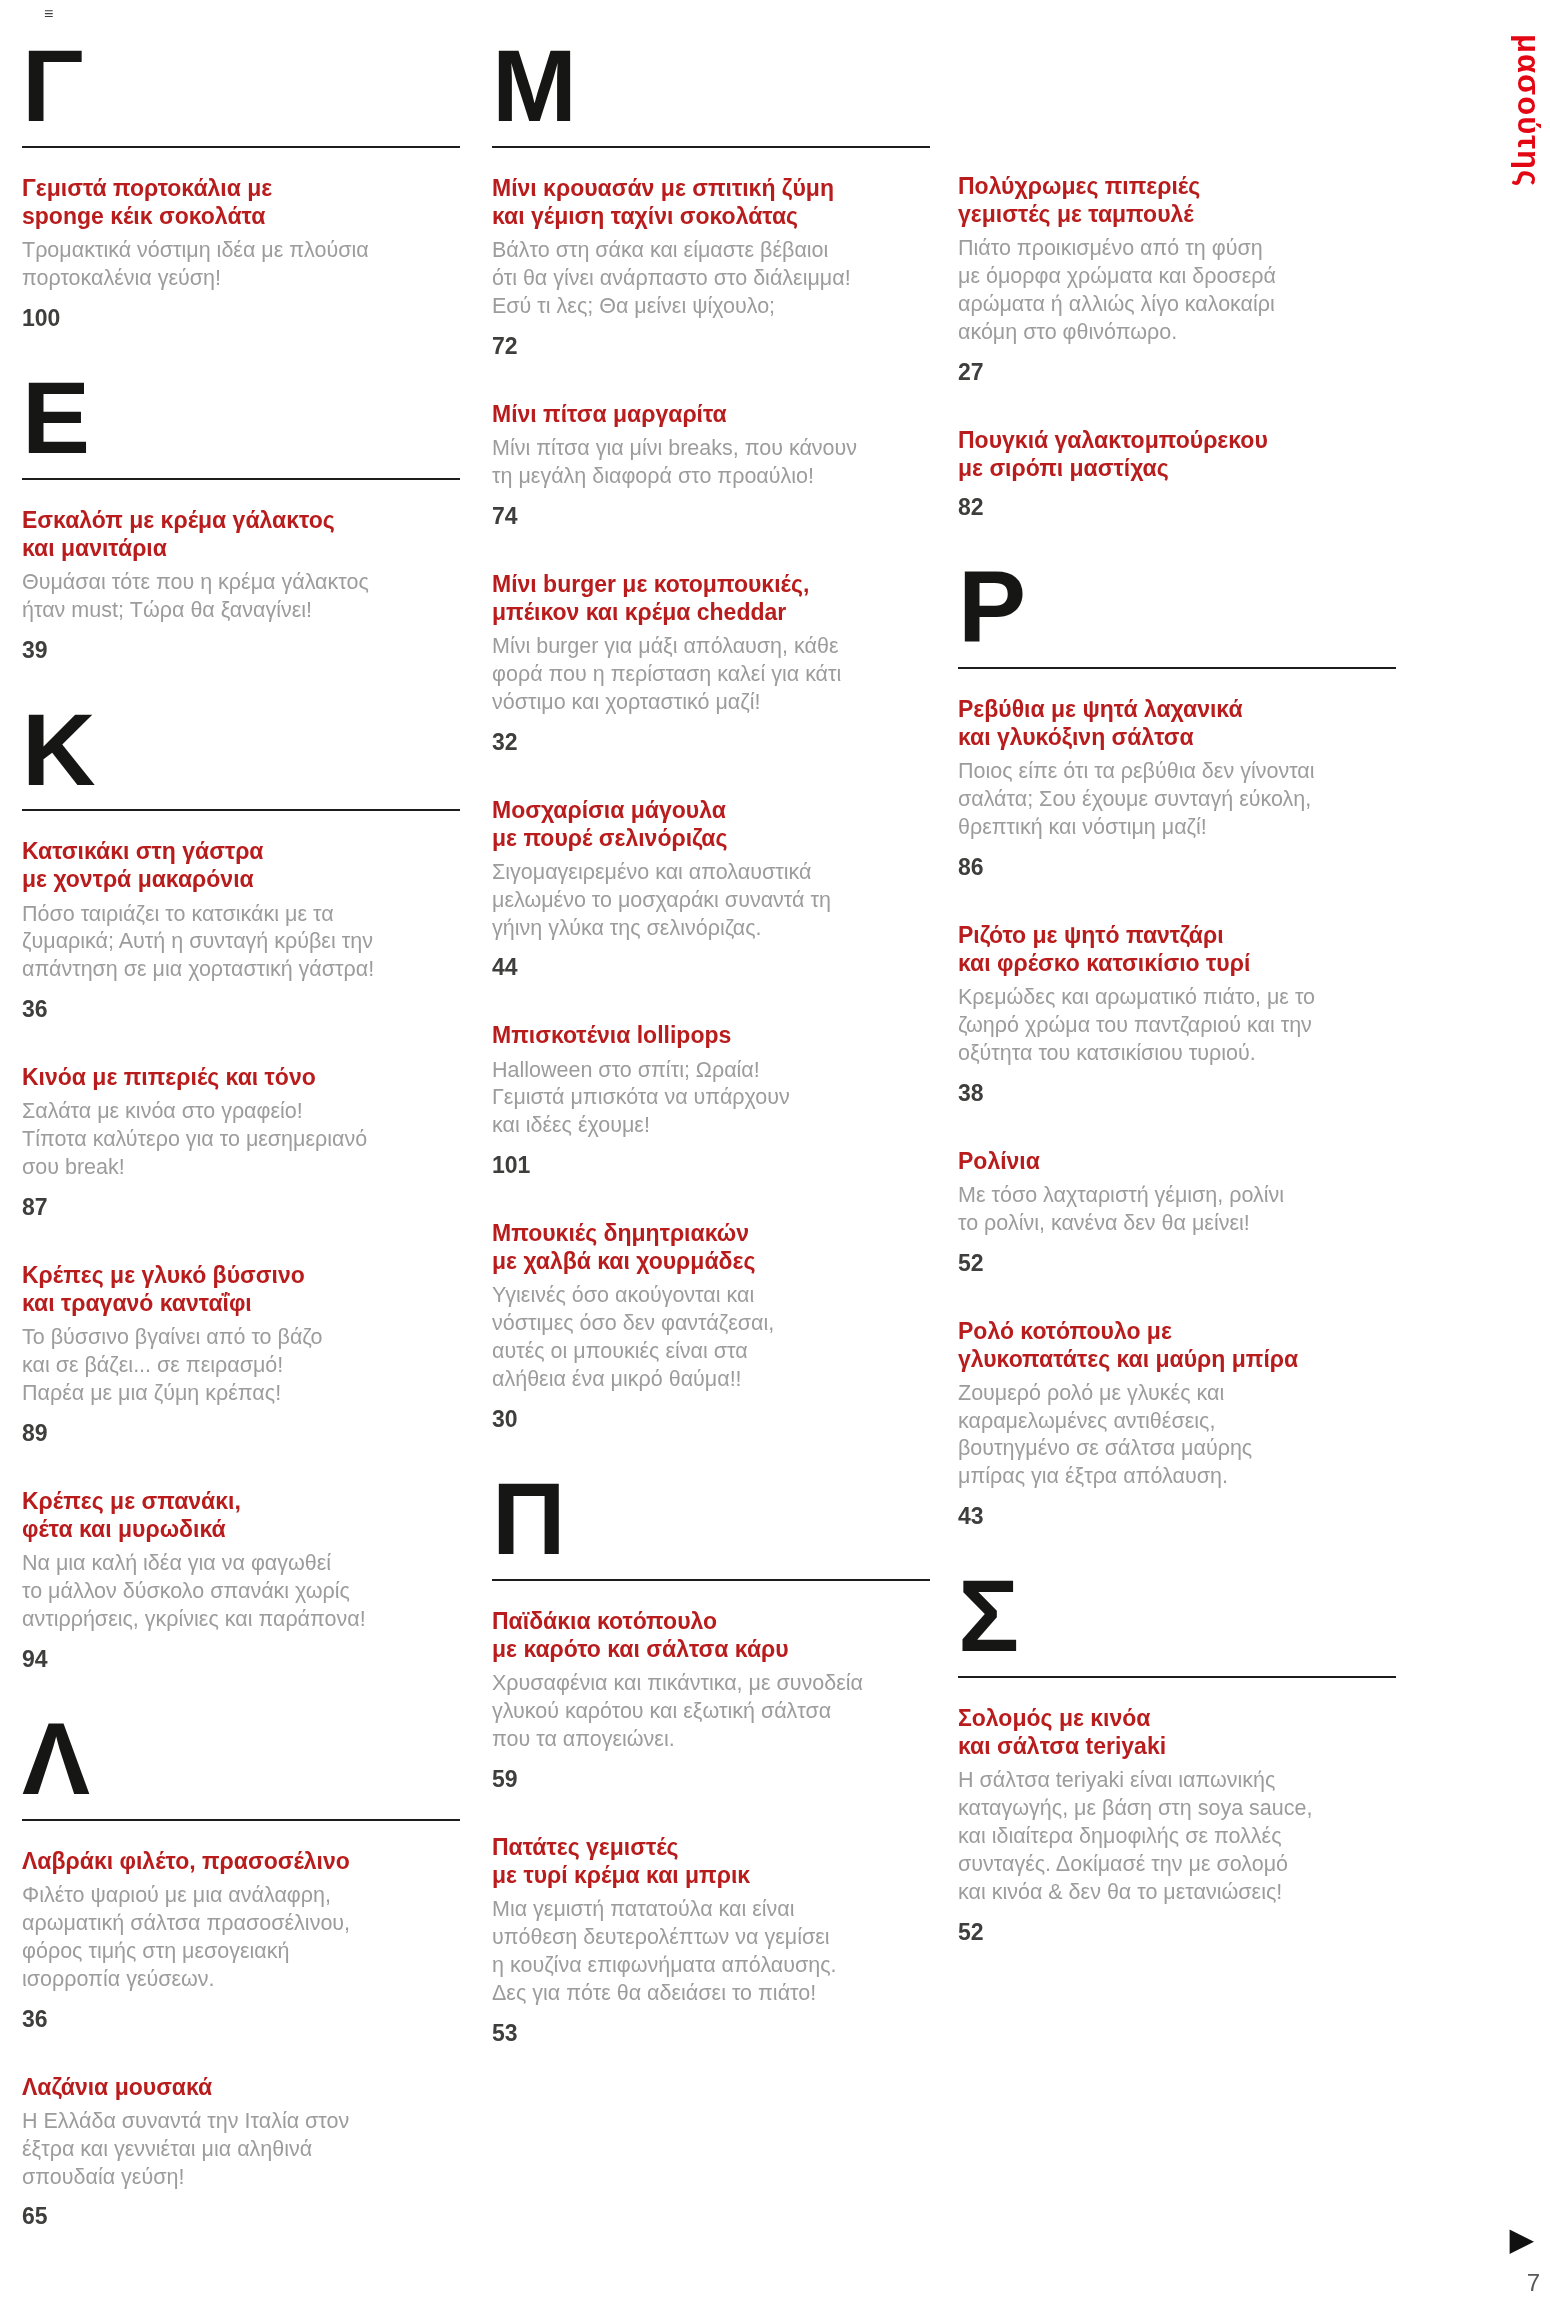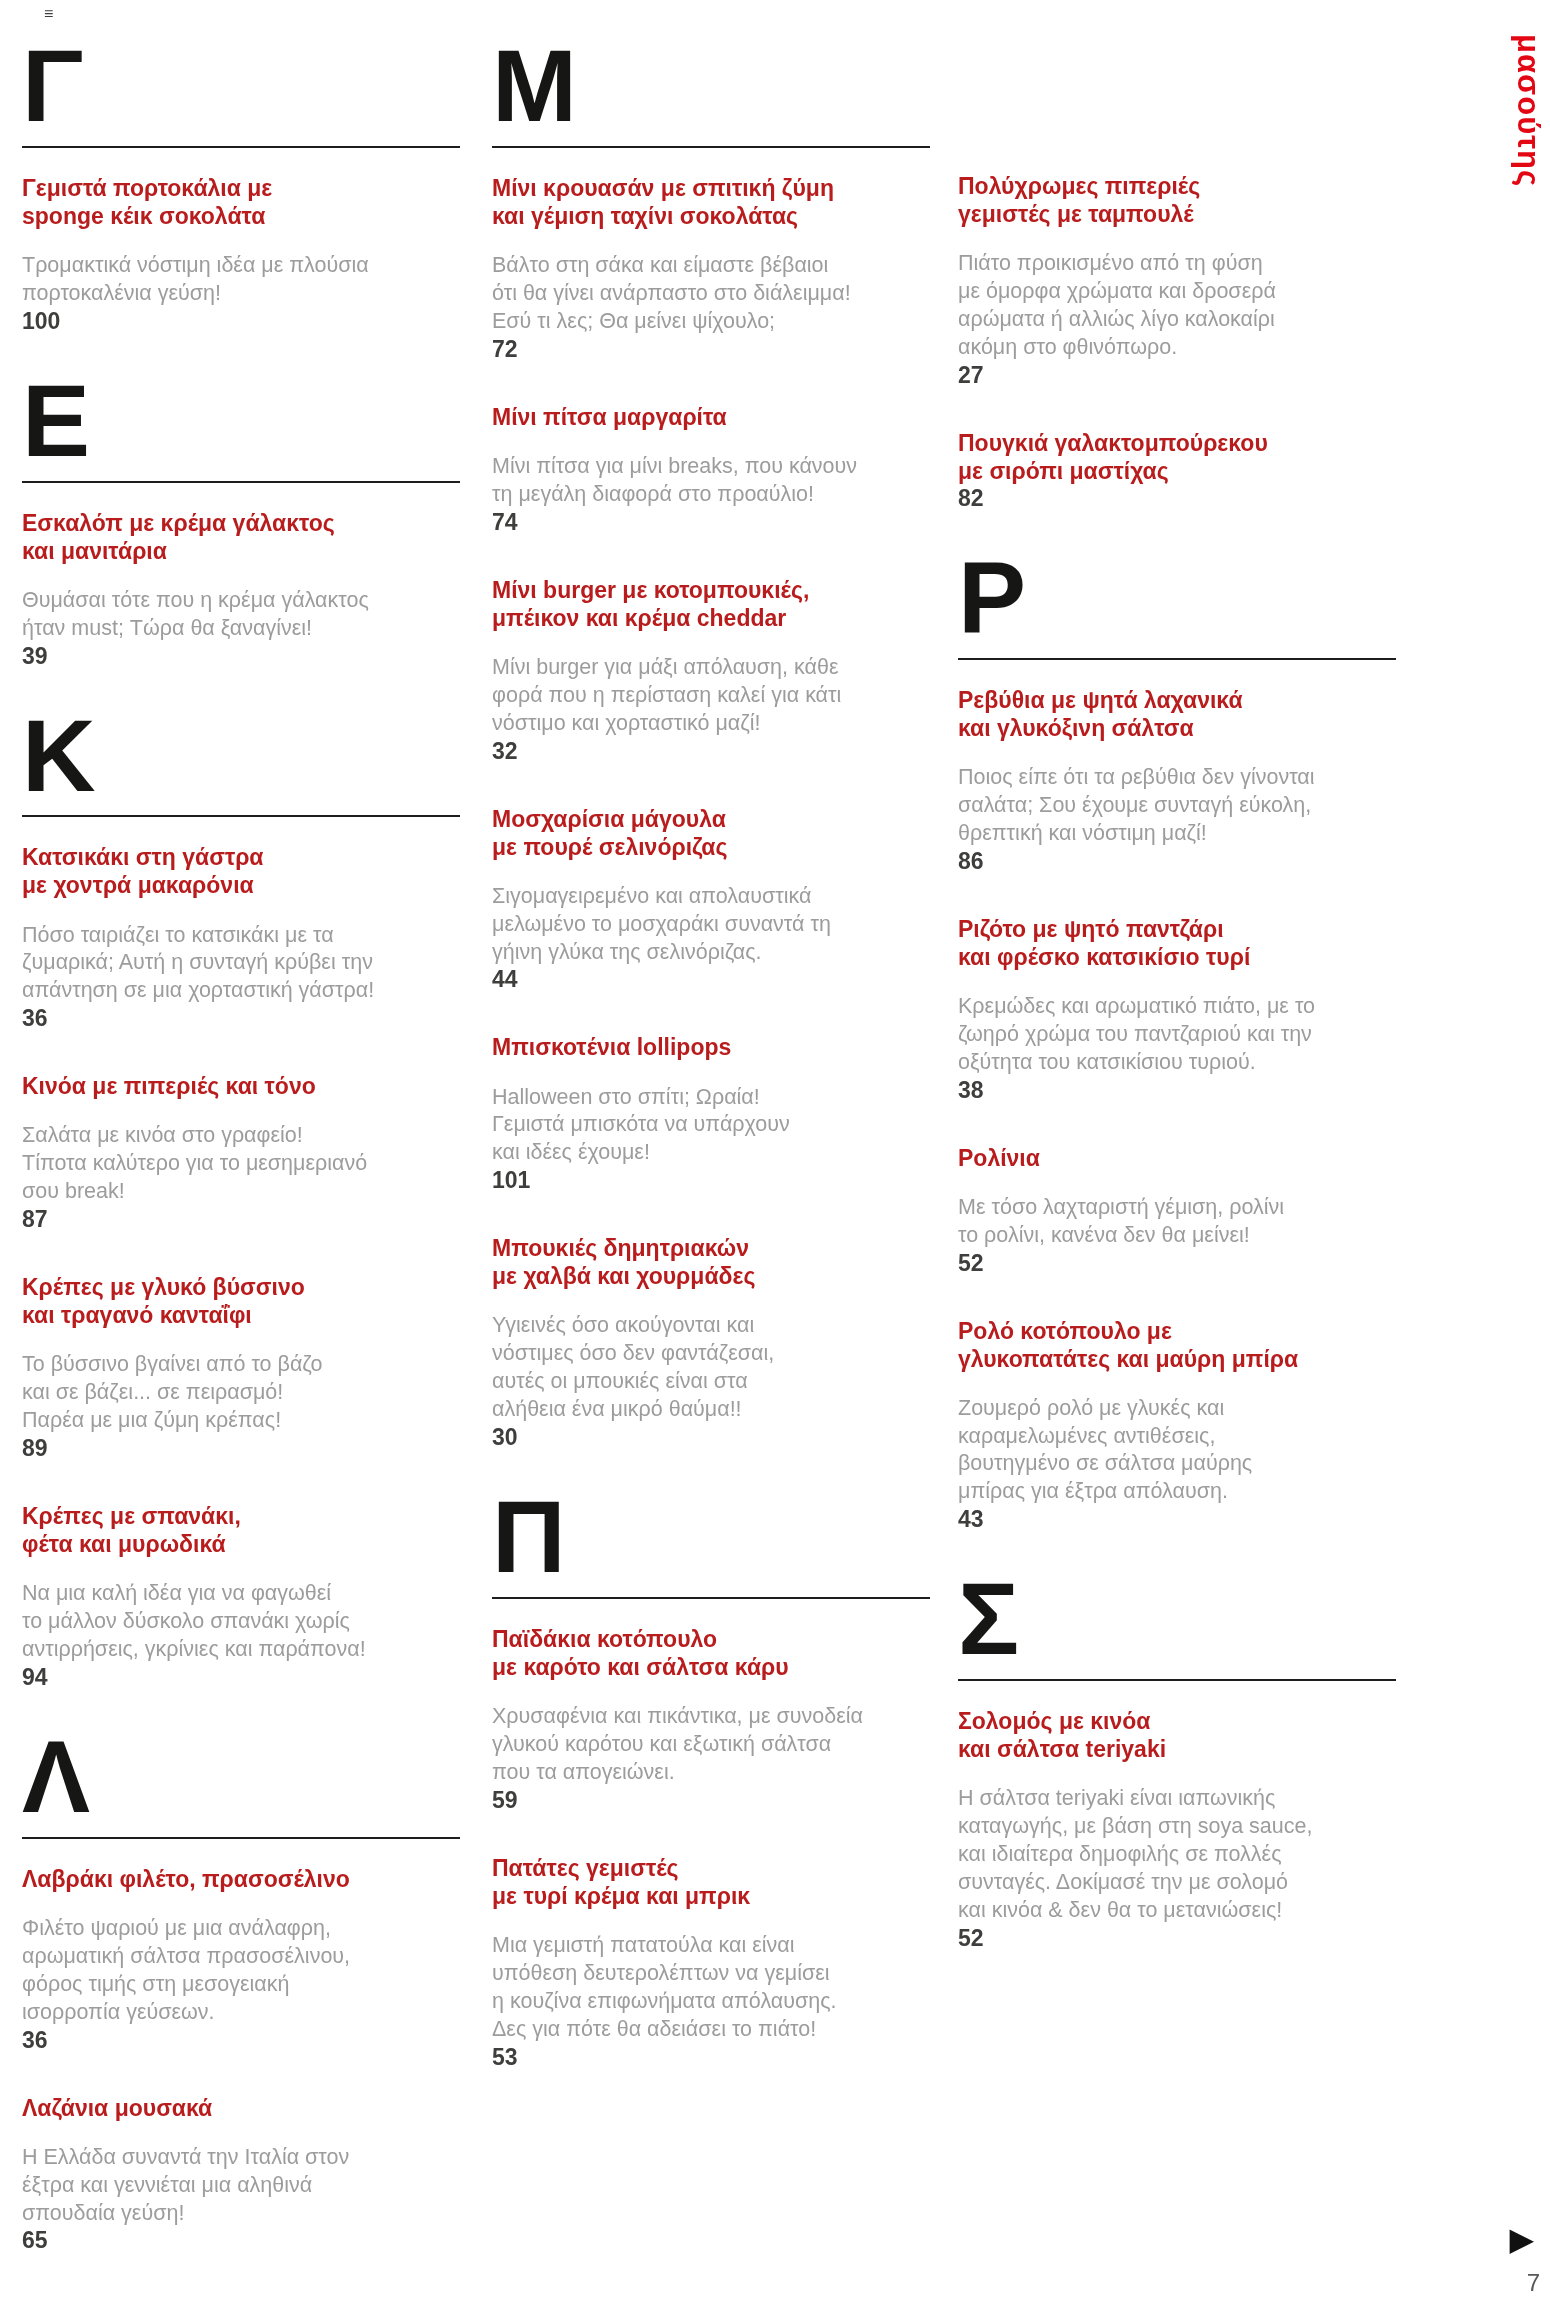--- a/index.html
+++ b/index.html
@@ -30,24 +30,24 @@
   }
   .rule { border-top:2px solid #1d1d1b; margin-top:12px; width:100%; }
 
   .entry { margin-bottom:40px; }
   .title {
     font-size:23px; font-weight:700; color:#b91c1c;
     line-height:1.22; white-space:pre-line;
   }
   .desc {
     font-size:21.5px; font-weight:400; color:#9c9c9c;
-    line-height:1.3; white-space:pre-line; margin-top:22px;
+    line-height:1.3; white-space:pre-line; margin-top:7px;
   }
   .pagenum {
-    font-size:23px; font-weight:600; color:#3e3e3d; margin-top:0;
+    font-size:23px; font-weight:600; color:#3e3e3d; margin-top:12px;
   }
 
   .brand {
     position:absolute; top:34px; right:4px;
     writing-mode:vertical-rl; text-orientation:mixed;
     font-size:31px; font-weight:700; color:#e30613;
     letter-spacing:1px;
   }
   .next {
     position:absolute; right:16px; bottom:46px;

